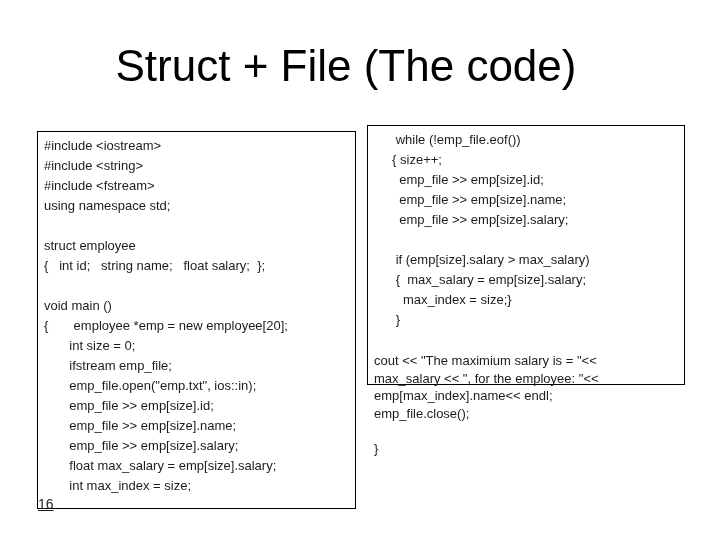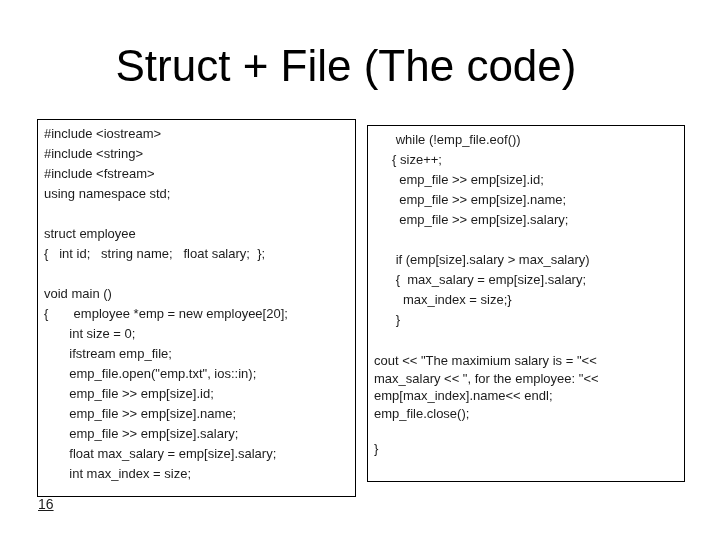--- a/index.html
+++ b/index.html
@@ -36,29 +36,29 @@
   }
   .code-panel {
     position: absolute;
     box-sizing: border-box;
     border: 1.5px solid #000000;
     background: #ffffff;
     padding: 4px 6px;
   }
   .code-panel-left {
     left: 37px;
-    top: 119px;
+    top: 131px;
     width: 319px;
     height: 378px;
   }
   .code-panel-right {
     left: 367px;
     top: 125px;
     width: 318px;
-    height: 357px;
+    height: 260px;
   }
   .code-text {
     margin: 0;
     font-family: "Liberation Sans", sans-serif;
     font-size: 13px;
     line-height: 20px;
     color: #1c1c1c;
     white-space: pre;
   }
   .code-text.output-block {

